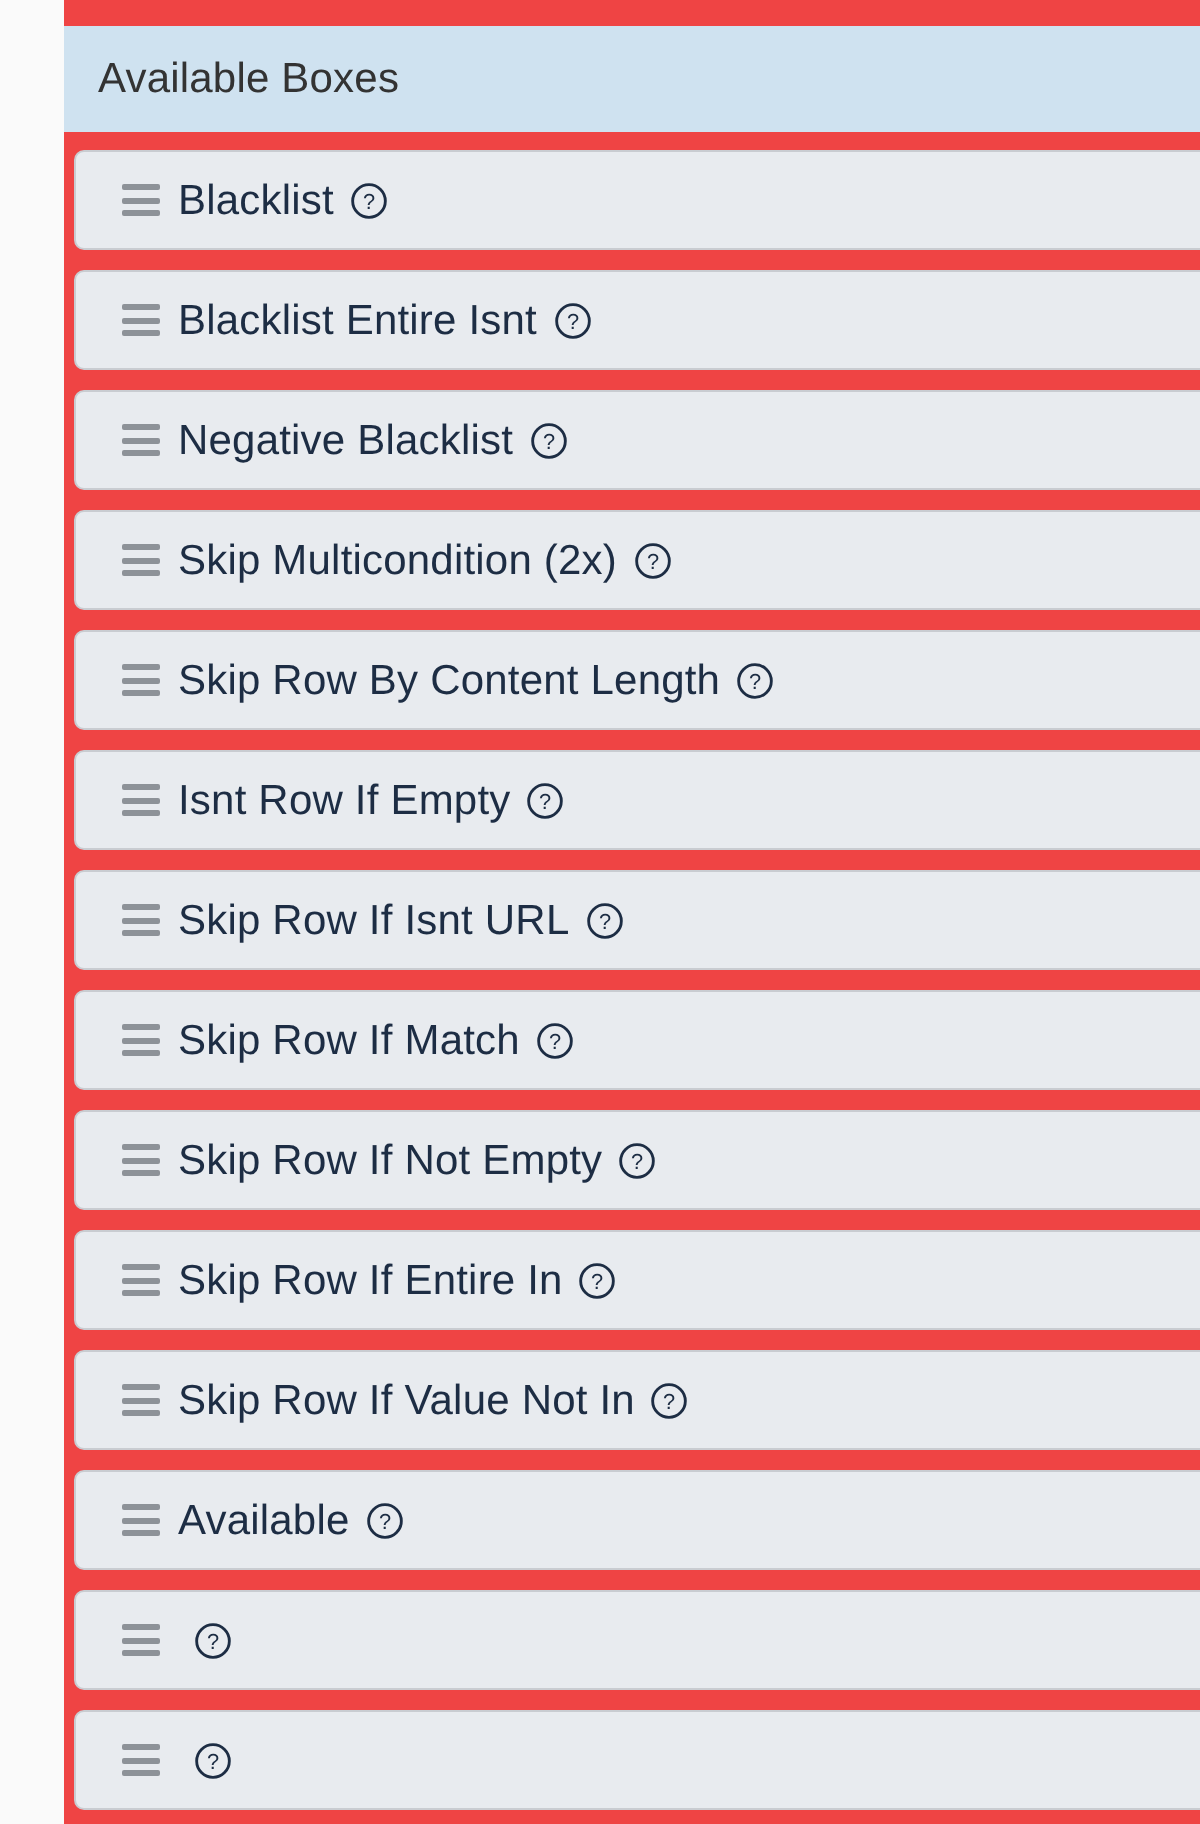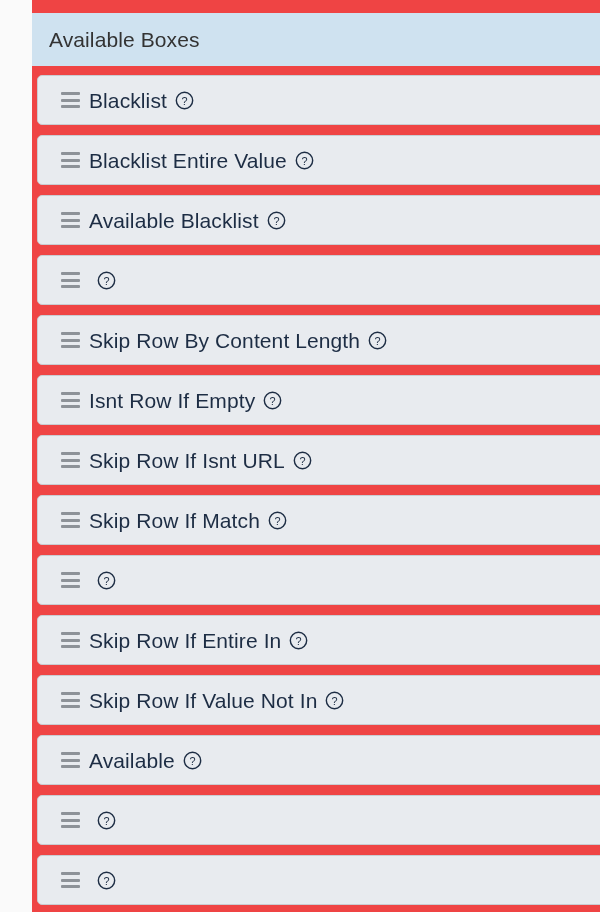--- a/index.html
+++ b/index.html
@@ -117,48 +117,49 @@
             <text x="10" y="14.4" text-anchor="middle" font-family="Liberation Sans, sans-serif" font-size="11.5" fill="#1d2d44">?</text>
           </svg>
         </span>
       </div>
       <div class="box-item">
         <span class="drag-handle">
           <span></span>
           <span></span>
           <span></span>
         </span>
-        <span class="box-label">Blacklist Entire Value</span>
-        <span class="help-icon">
-          <svg viewBox="0 0 20 20" fill="none" xmlns="http://www.w3.org/2000/svg">
-            <circle cx="10" cy="10" r="8.6" stroke="#1d2d44" stroke-width="1.5"></circle>
-            <text x="10" y="14.4" text-anchor="middle" font-family="Liberation Sans, sans-serif" font-size="11.5" fill="#1d2d44">?</text>
-          </svg>
-        </span>
-      </div>
-      <div class="box-item">
-        <span class="drag-handle">
-          <span></span>
-          <span></span>
-          <span></span>
-        </span>
-        <span class="box-label">Available Blacklist</span>
-        <span class="help-icon">
-          <svg viewBox="0 0 20 20" fill="none" xmlns="http://www.w3.org/2000/svg">
-            <circle cx="10" cy="10" r="8.6" stroke="#1d2d44" stroke-width="1.5"></circle>
-            <text x="10" y="14.4" text-anchor="middle" font-family="Liberation Sans, sans-serif" font-size="11.5" fill="#1d2d44">?</text>
-          </svg>
-        </span>
-      </div>
-      <div class="box-item">
-        <span class="drag-handle">
-          <span></span>
-          <span></span>
-          <span></span>
-        </span>
+        <span class="box-label">Blacklist Entire Isnt</span>
+        <span class="help-icon">
+          <svg viewBox="0 0 20 20" fill="none" xmlns="http://www.w3.org/2000/svg">
+            <circle cx="10" cy="10" r="8.6" stroke="#1d2d44" stroke-width="1.5"></circle>
+            <text x="10" y="14.4" text-anchor="middle" font-family="Liberation Sans, sans-serif" font-size="11.5" fill="#1d2d44">?</text>
+          </svg>
+        </span>
+      </div>
+      <div class="box-item">
+        <span class="drag-handle">
+          <span></span>
+          <span></span>
+          <span></span>
+        </span>
+        <span class="box-label">Negative Blacklist</span>
+        <span class="help-icon">
+          <svg viewBox="0 0 20 20" fill="none" xmlns="http://www.w3.org/2000/svg">
+            <circle cx="10" cy="10" r="8.6" stroke="#1d2d44" stroke-width="1.5"></circle>
+            <text x="10" y="14.4" text-anchor="middle" font-family="Liberation Sans, sans-serif" font-size="11.5" fill="#1d2d44">?</text>
+          </svg>
+        </span>
+      </div>
+      <div class="box-item">
+        <span class="drag-handle">
+          <span></span>
+          <span></span>
+          <span></span>
+        </span>
+        <span class="box-label">Skip Multicondition (2x)</span>
         <span class="help-icon">
           <svg viewBox="0 0 20 20" fill="none" xmlns="http://www.w3.org/2000/svg">
             <circle cx="10" cy="10" r="8.6" stroke="#1d2d44" stroke-width="1.5"></circle>
             <text x="10" y="14.4" text-anchor="middle" font-family="Liberation Sans, sans-serif" font-size="11.5" fill="#1d2d44">?</text>
           </svg>
         </span>
       </div>
       <div class="box-item">
         <span class="drag-handle">
           <span></span>
@@ -214,20 +215,21 @@
             <text x="10" y="14.4" text-anchor="middle" font-family="Liberation Sans, sans-serif" font-size="11.5" fill="#1d2d44">?</text>
           </svg>
         </span>
       </div>
       <div class="box-item">
         <span class="drag-handle">
           <span></span>
           <span></span>
           <span></span>
         </span>
+        <span class="box-label">Skip Row If Not Empty</span>
         <span class="help-icon">
           <svg viewBox="0 0 20 20" fill="none" xmlns="http://www.w3.org/2000/svg">
             <circle cx="10" cy="10" r="8.6" stroke="#1d2d44" stroke-width="1.5"></circle>
             <text x="10" y="14.4" text-anchor="middle" font-family="Liberation Sans, sans-serif" font-size="11.5" fill="#1d2d44">?</text>
           </svg>
         </span>
       </div>
       <div class="box-item">
         <span class="drag-handle">
           <span></span>

